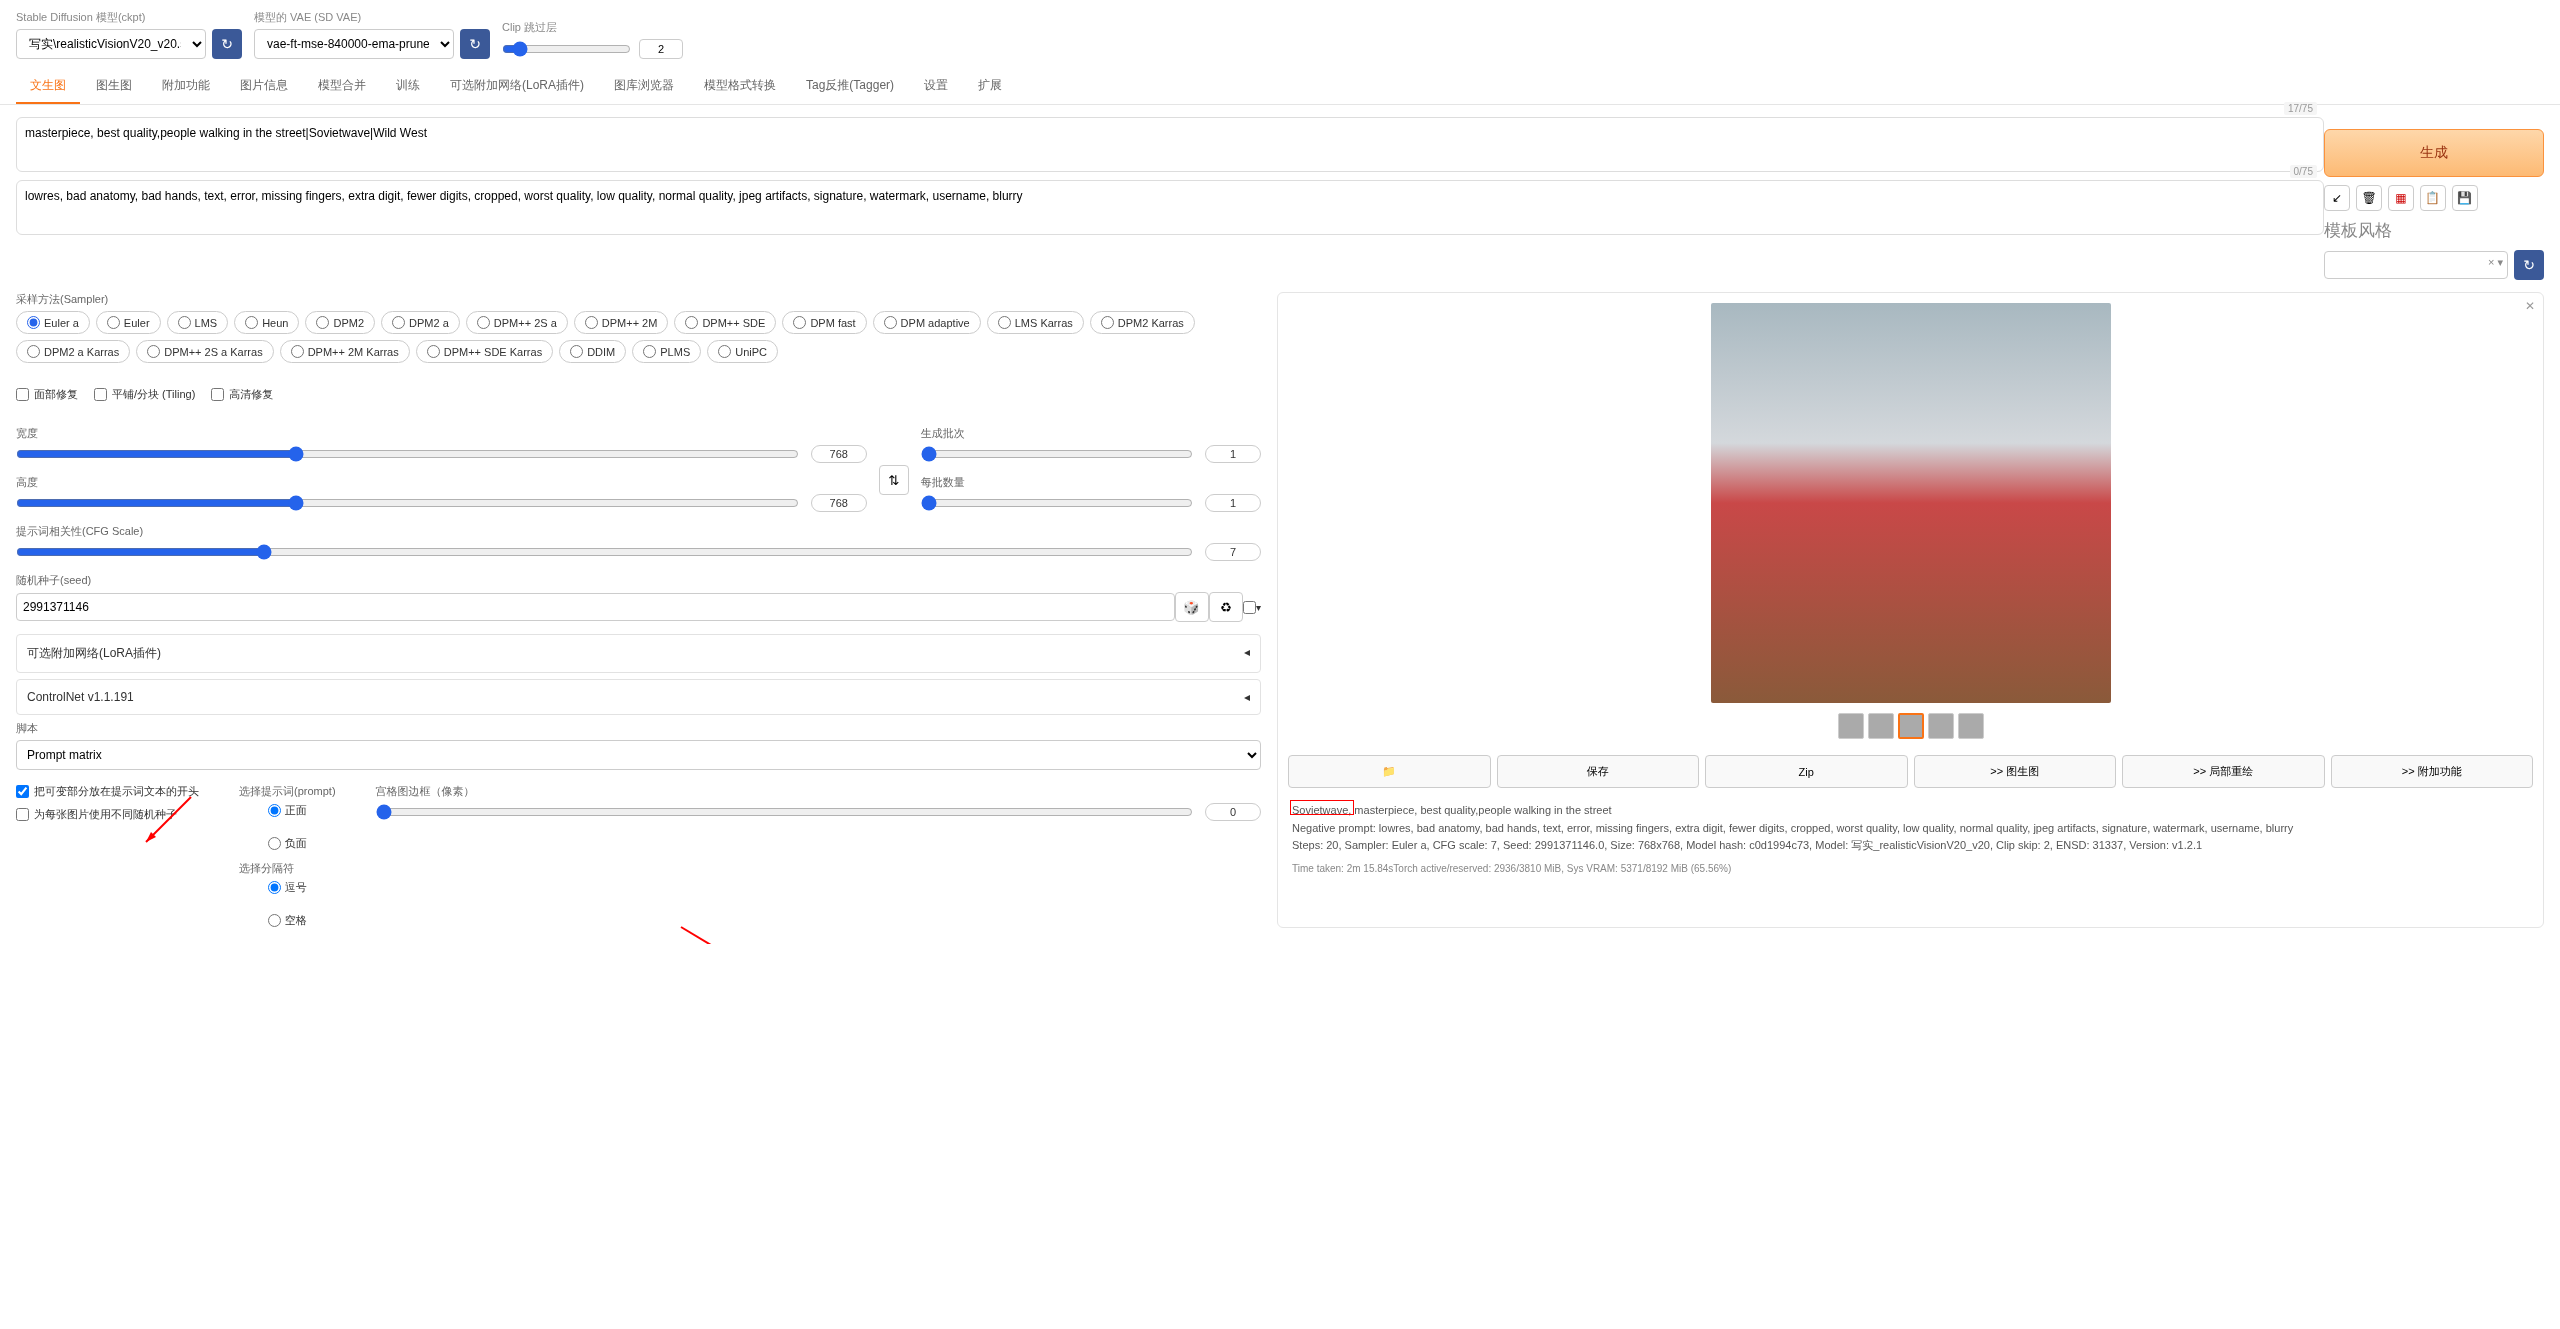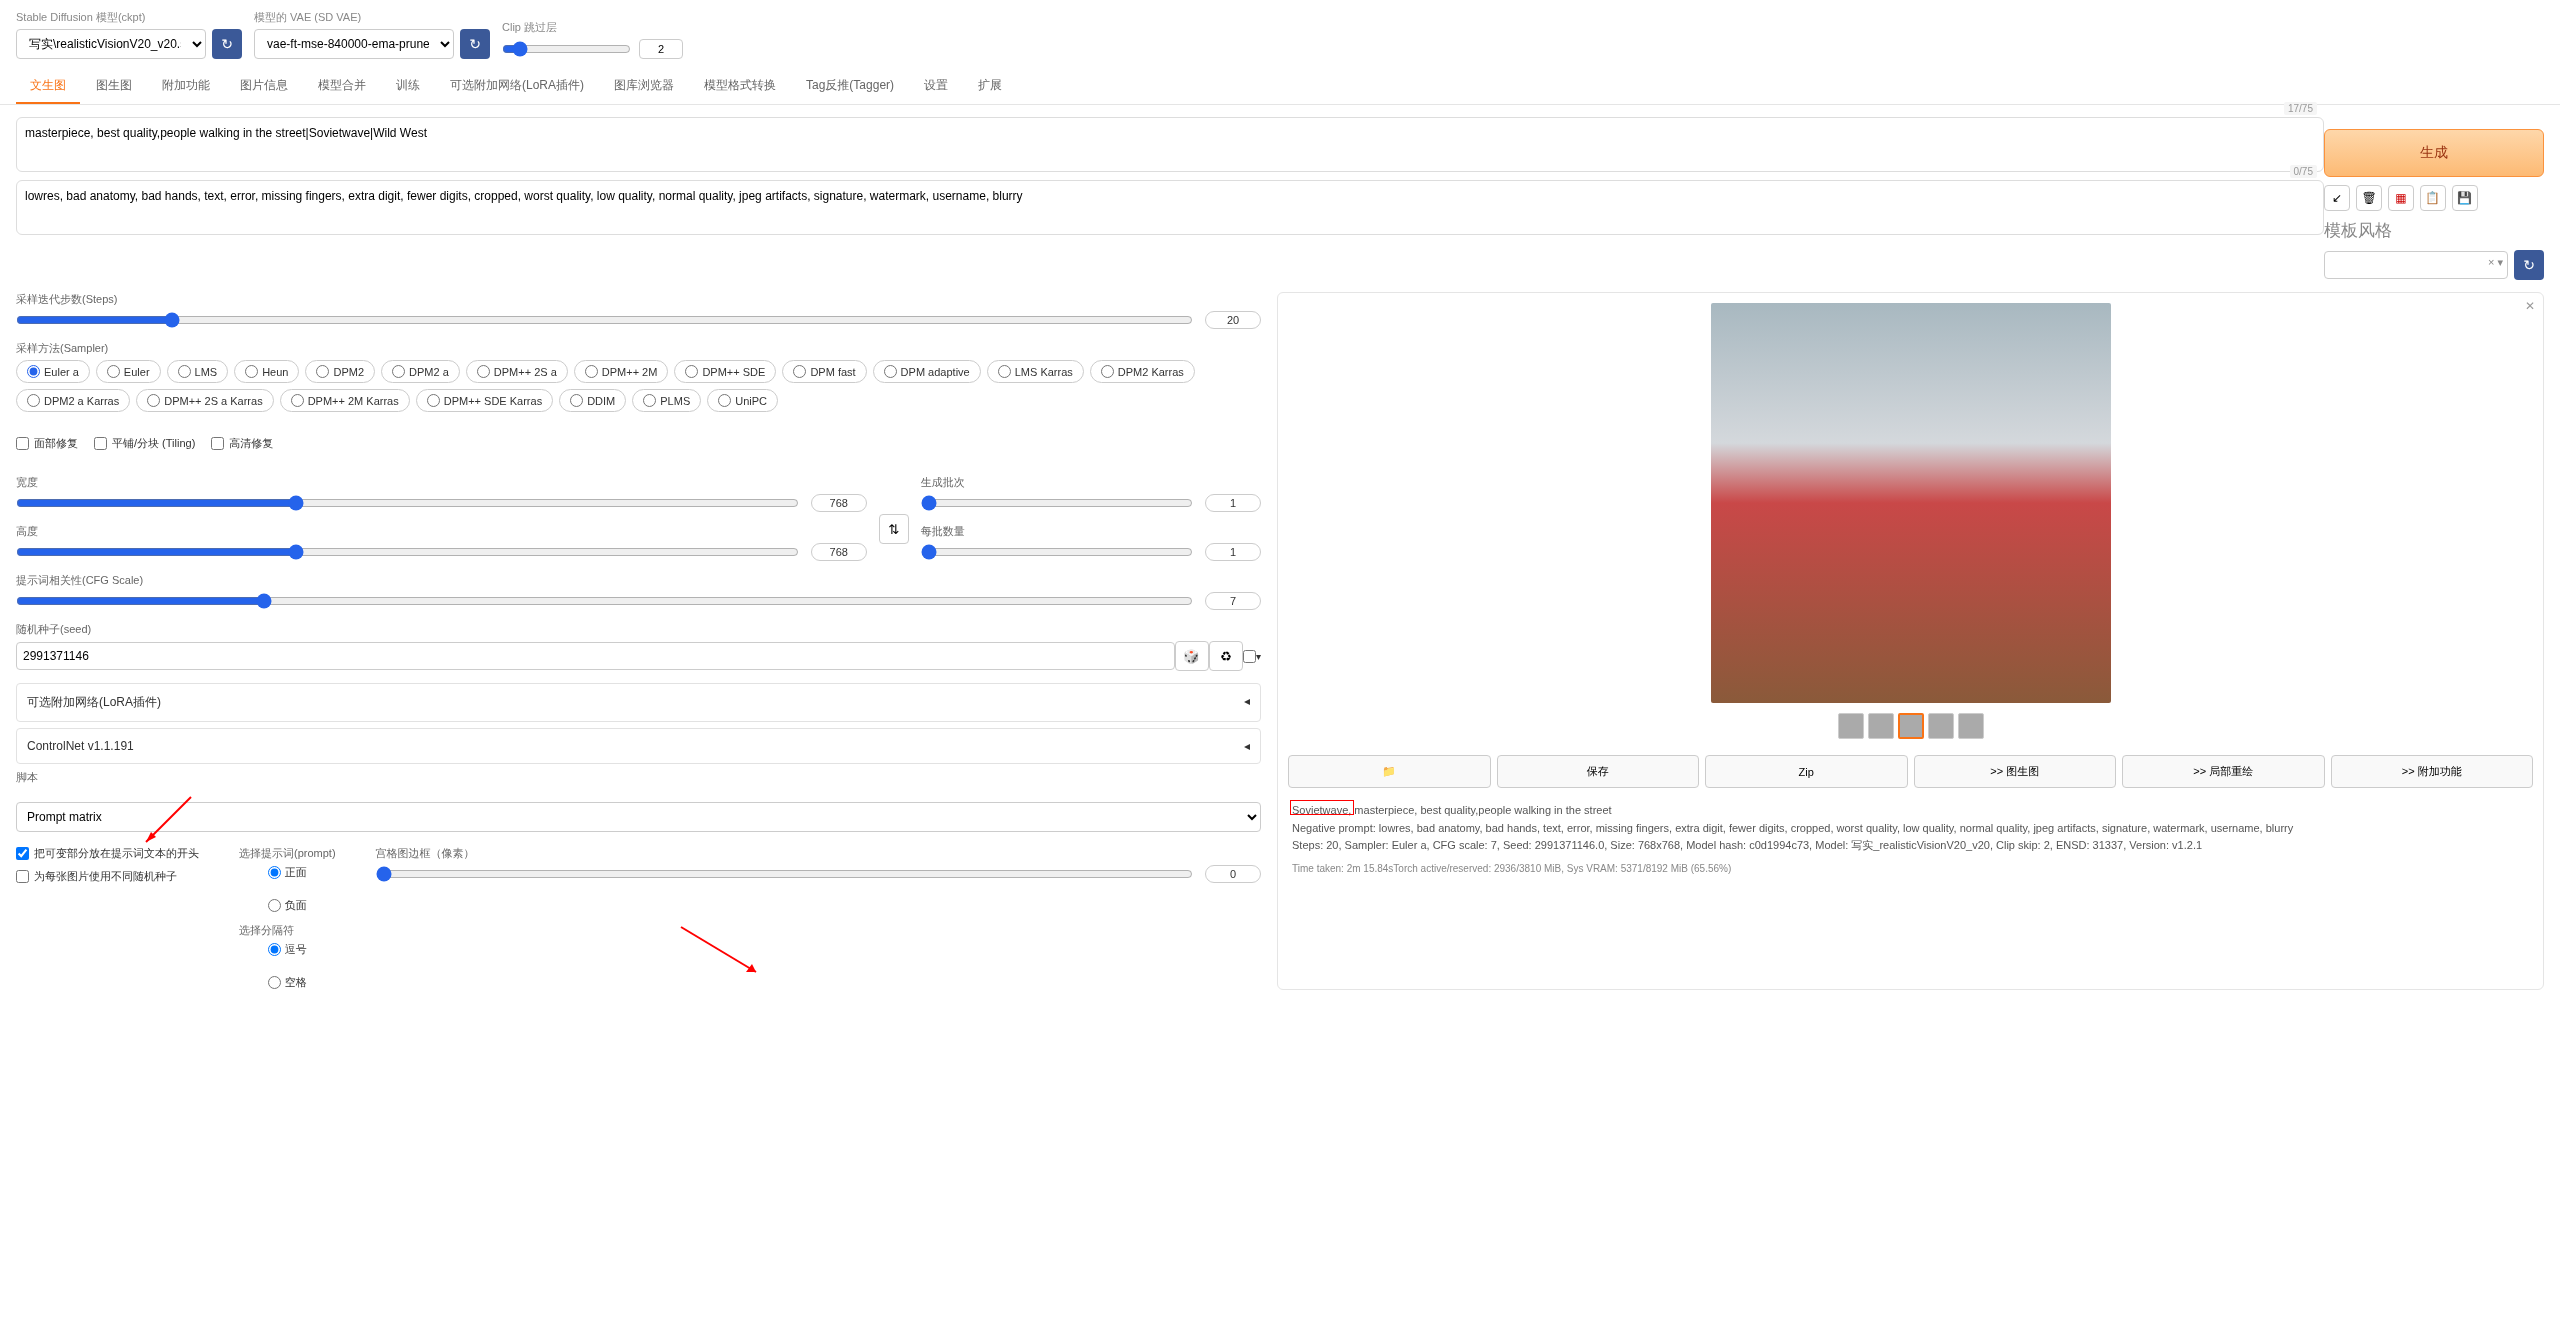--- a/index.html
+++ b/index.html
@@ -44,21 +44,21 @@
 .check-row { display: flex; gap: 16px; margin: 24px 0; align-items: center; }
 .check-item { display: flex; gap: 5px; align-items: center; font-size: 11px; }
 .dims-row { display: flex; gap: 12px; align-items: flex-start; }
 .dims-left { flex: 3; }
 .swap-btn { width: 30px; height: 30px; border: 1px solid #ccc; border-radius: 4px; background: #fff; cursor: pointer; align-self: center; margin-top: 10px; }
 .dims-right { flex: 1.2; }
 .seed-row { display: flex; align-items: center; }
 .seed-input { flex: 1; border: 1px solid #ccc; border-radius: 4px; padding: 6px; font-size: 12px; }
 .seed-btn { width: 34px; height: 30px; border: 1px solid #ccc; border-radius: 4px; background: #fff; cursor: pointer; }
 .accord { border: 1px solid #e2e2e2; border-radius: 4px; padding: 10px; margin-bottom: 6px; display: flex; justify-content: space-between; cursor: pointer; font-size: 12px; }
-.script-select { width: 100%; border: 1px solid #ccc; border-radius: 4px; padding: 6px; font-size: 12px; margin-top: 13px; }
+.script-select { width: 100%; border: 1px solid #ccc; border-radius: 4px; padding: 6px; font-size: 12px; }
 .script-opts { display: flex; gap: 40px; margin-top: 14px; }
 .script-left { display: flex; flex-direction: column; gap: 8px; }
 .radio-row { display: flex; gap: 18px; align-items: center; margin-top: 4px; flex-direction: column; }
 .radio-row label { display: flex; gap: 4px; font-size: 11px; align-items: center; }
 .output-img { width: 400px; height: 400px; background: linear-gradient(180deg, #a8b8c0 0%, #d4d8dc 35%, #c94848 50%, #8a5a3a 100%); margin: 0 auto 10px; display: block; border-radius: 2px; }
 .thumbs { display: flex; gap: 4px; justify-content: center; margin-bottom: 16px; }
 .thumb { width: 26px; height: 26px; background: #aaa; border: 1px solid #ccc; border-radius: 2px; cursor: pointer; }
 .thumb.sel { border-color: #f97316; border-width: 2px; }
 .action-row { display: flex; gap: 6px; margin-bottom: 10px; }
 .action-btn { flex: 1; padding: 8px 4px; border: 1px solid #ccc; border-radius: 4px; background: #f9f9f9; cursor: pointer; font-size: 11px; }
@@ -140,27 +140,20 @@
           <span class="x-close" style="float:right">× ▾</span>
         </div>
       <button class="icon-btn">↻</button>
     </div>
   </div>
 </div>
 
 <div class="content-row">
   <div class="settings-col" style="position:relative">
     <div class="setting-group">
-      <div class="setting-label">采样迭代步数(Steps)</div>
-      <div class="slider-wrap">
-        <input type="range" min="1" max="150" value="20" style="">
-        <span class="slider-val">20</span>
-      </div>
-    </div>
-    <div class="setting-group">
       <div class="setting-label">采样方法(Sampler)</div>
       <div class="sampler-grid">
         <label class="radio-pill">
             <input type="radio" name="s" checked="" style="">
             <span>Euler a</span>
           </label>
         <label class="radio-pill">
             <input type="radio" name="s" style="">
             <span>Euler</span>
           </label>

